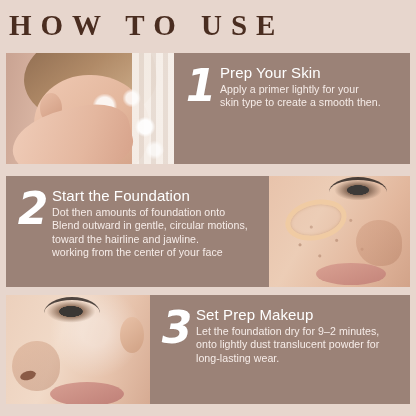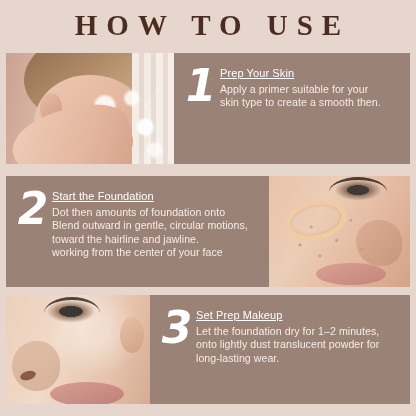--- a/index.html
+++ b/index.html
@@ -13,21 +13,20 @@
     font-family: "Liberation Sans", sans-serif;
     overflow: hidden;
     position: relative;
   }
 
   
   .header {
     height: 50px;
     display: flex;
     align-items: center;
-    justify-content: center;
     background: #e7d6cd;
   }
   .header-title {
     font-family: "Liberation Serif", serif;
     font-size: 29px;
     font-weight: 700;
     letter-spacing: 9px;
     color: #4a2d20;
     text-indent: 9px;
     line-height: 1;
@@ -85,27 +84,26 @@
     letter-spacing: 0;
     margin-top: 2px;
     text-shadow: 0 0 1px rgba(0,0,0,0.12);
   }
   .step-text {
     flex: 1 1 auto;
     padding-left: 2px;
   }
   .step-title {
     color: #ffffff;
-    font-size: 11px;
+    font-size: 15px;
     line-height: 18px;
     font-weight: 400;
     margin: 2px 0 1px 0;
     letter-spacing: 0.1px;
     white-space: nowrap;
-    text-decoration: underline;
   }
   .step-body {
     color: #f6ece8;
     font-size: 10.6px;
     line-height: 13.3px;
     letter-spacing: 0.05px;
   }
   .step-body div { white-space: nowrap; }
 
   
@@ -260,21 +258,21 @@
       <div class="s1-hand"></div>
     </div>
   </div>
 
   <div class="panel">
     <div class="panel-inner">
       <div class="step-number">1</div>
       <div class="step-text">
         <div class="step-title">Prep Your Skin</div>
         <div class="step-body">
-          <div>Apply a primer suitable for your</div>
+          <div>Apply a primer lightly for your</div>
           <div>skin type to create a smooth then.</div>
         </div>
       </div>
     </div>
   </div>
 
 </div>
 
 <div class="section" id="section-2">
 
@@ -319,21 +317,21 @@
       <div class="s3-ear"></div>
     </div>
   </div>
 
   <div class="panel">
     <div class="panel-inner">
       <div class="step-number">3</div>
       <div class="step-text">
         <div class="step-title">Set Prep Makeup</div>
         <div class="step-body">
-          <div>Let the foundation dry for 1–2 minutes,</div>
+          <div>Let the foundation dry for 9–2 minutes,</div>
           <div>onto lightly dust translucent powder for</div>
           <div>long-lasting wear.</div>
         </div>
       </div>
     </div>
   </div>
 
 </div>
 
 </body></html>

